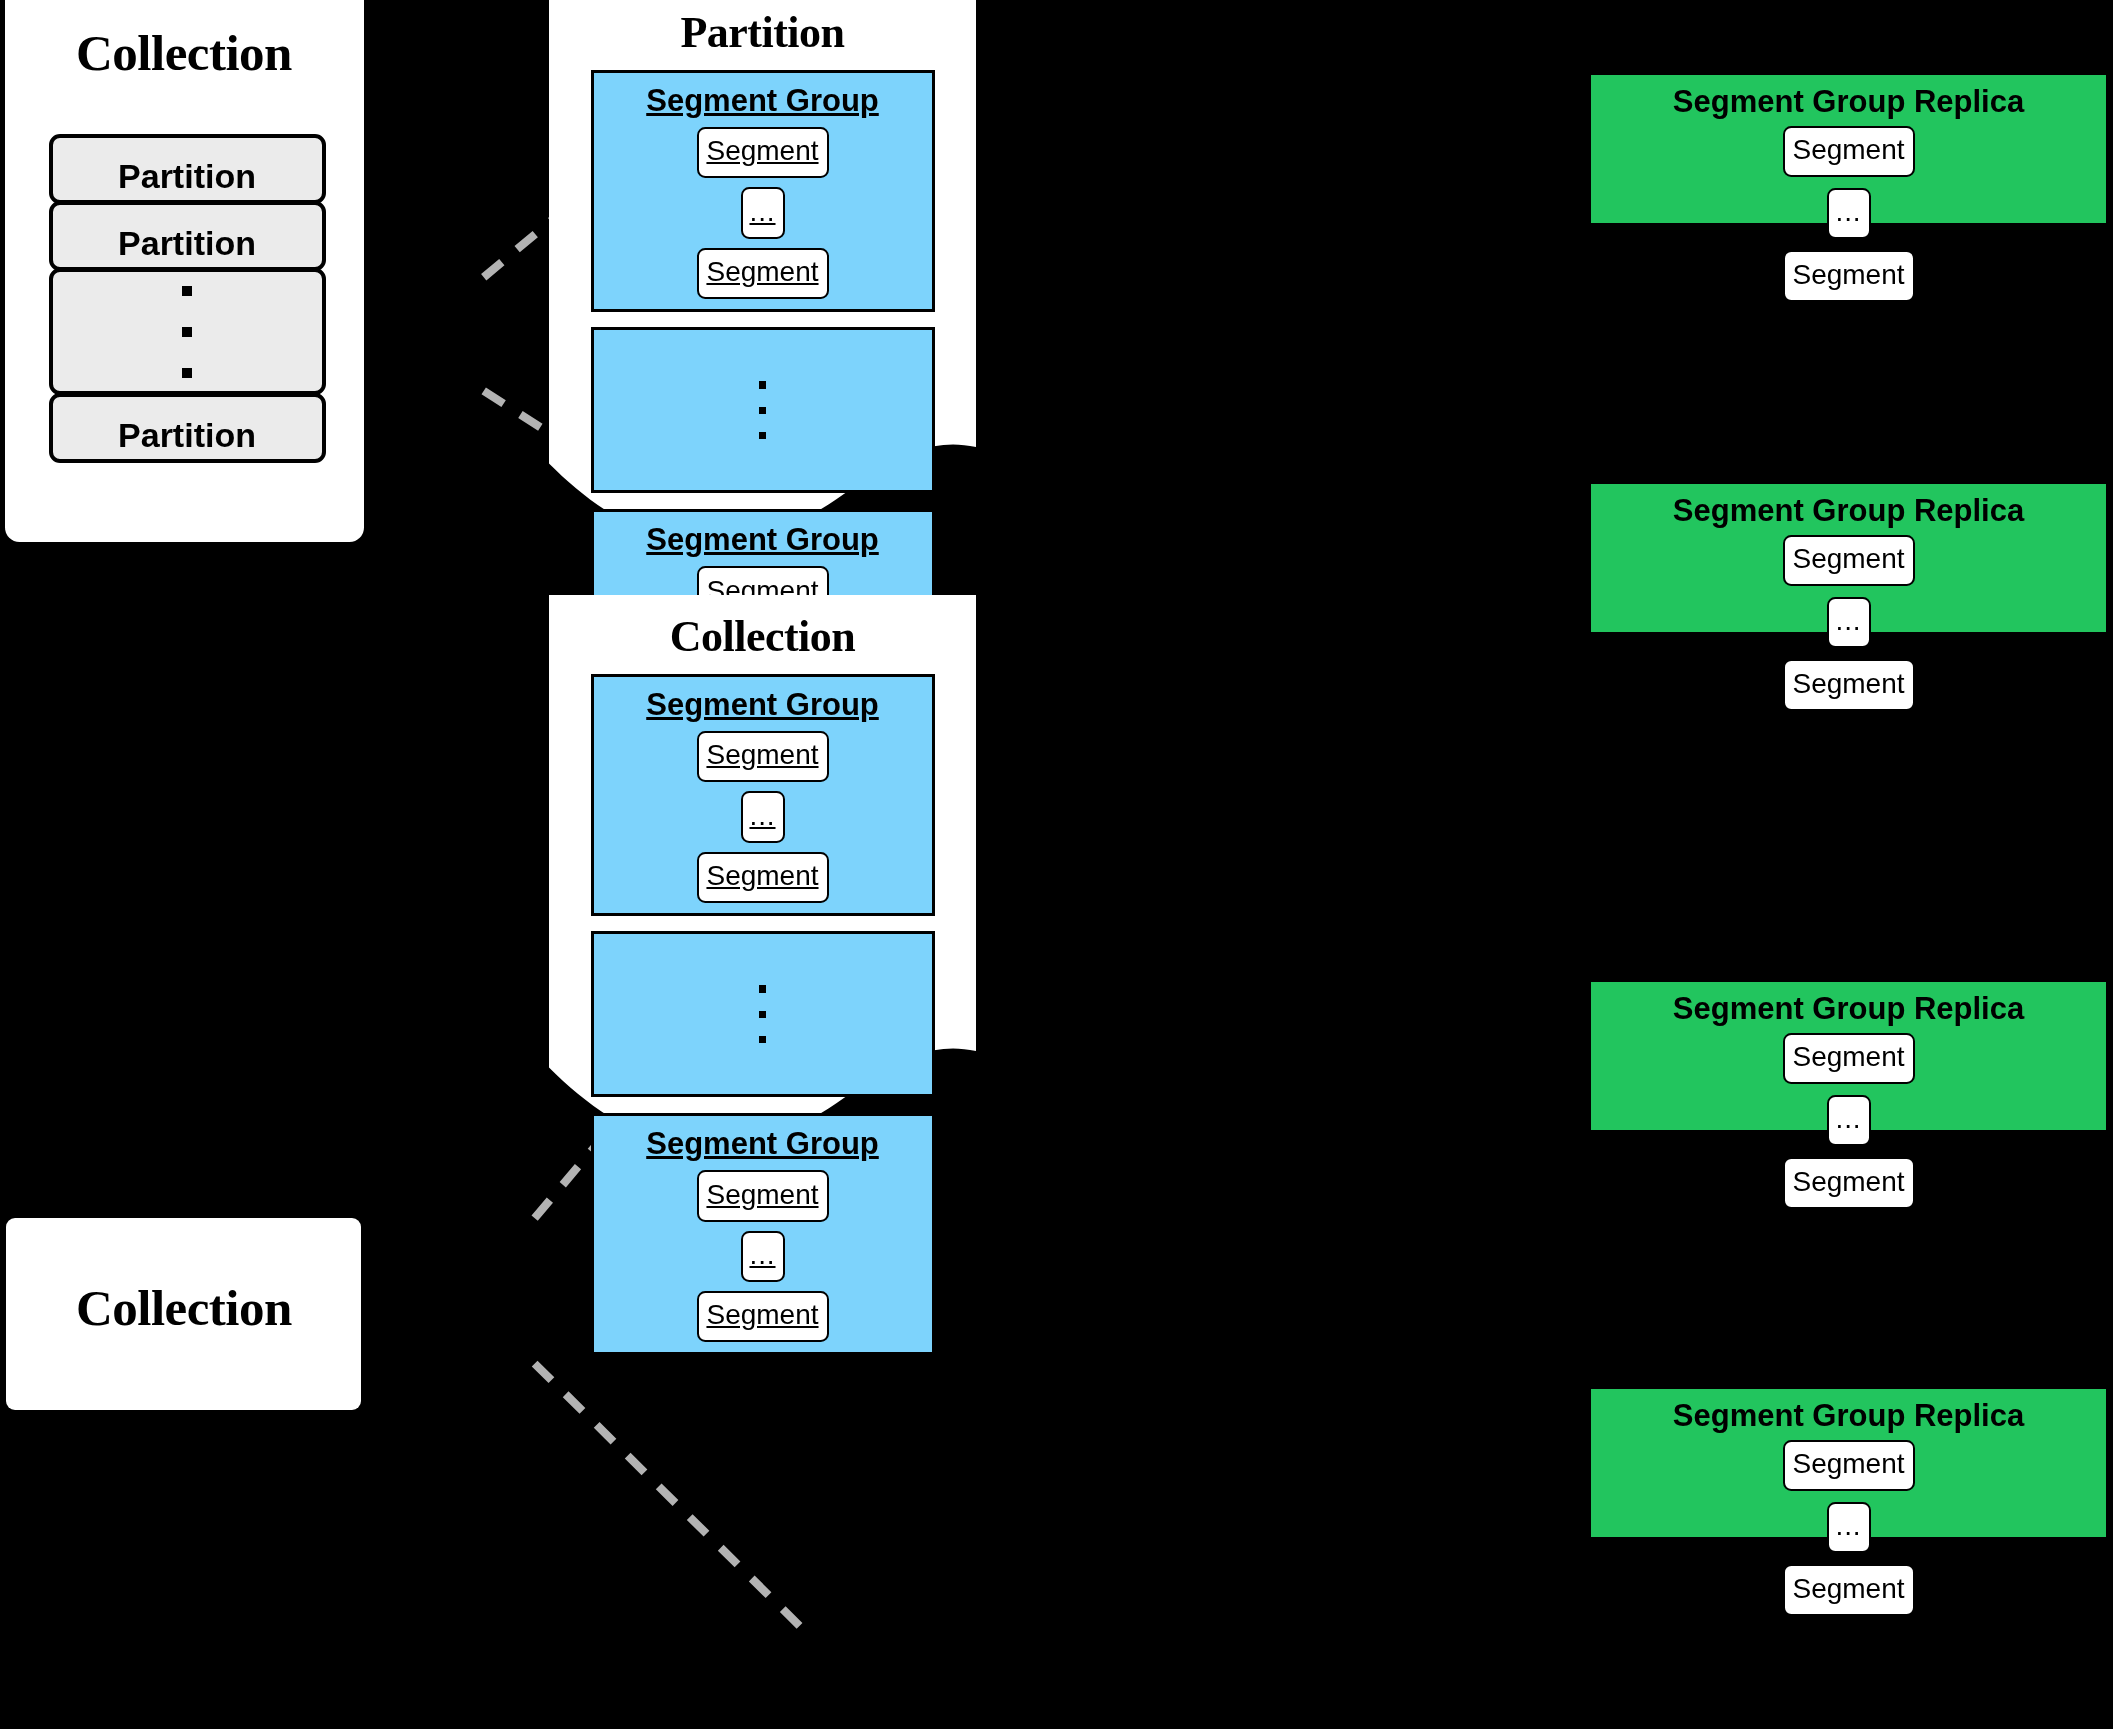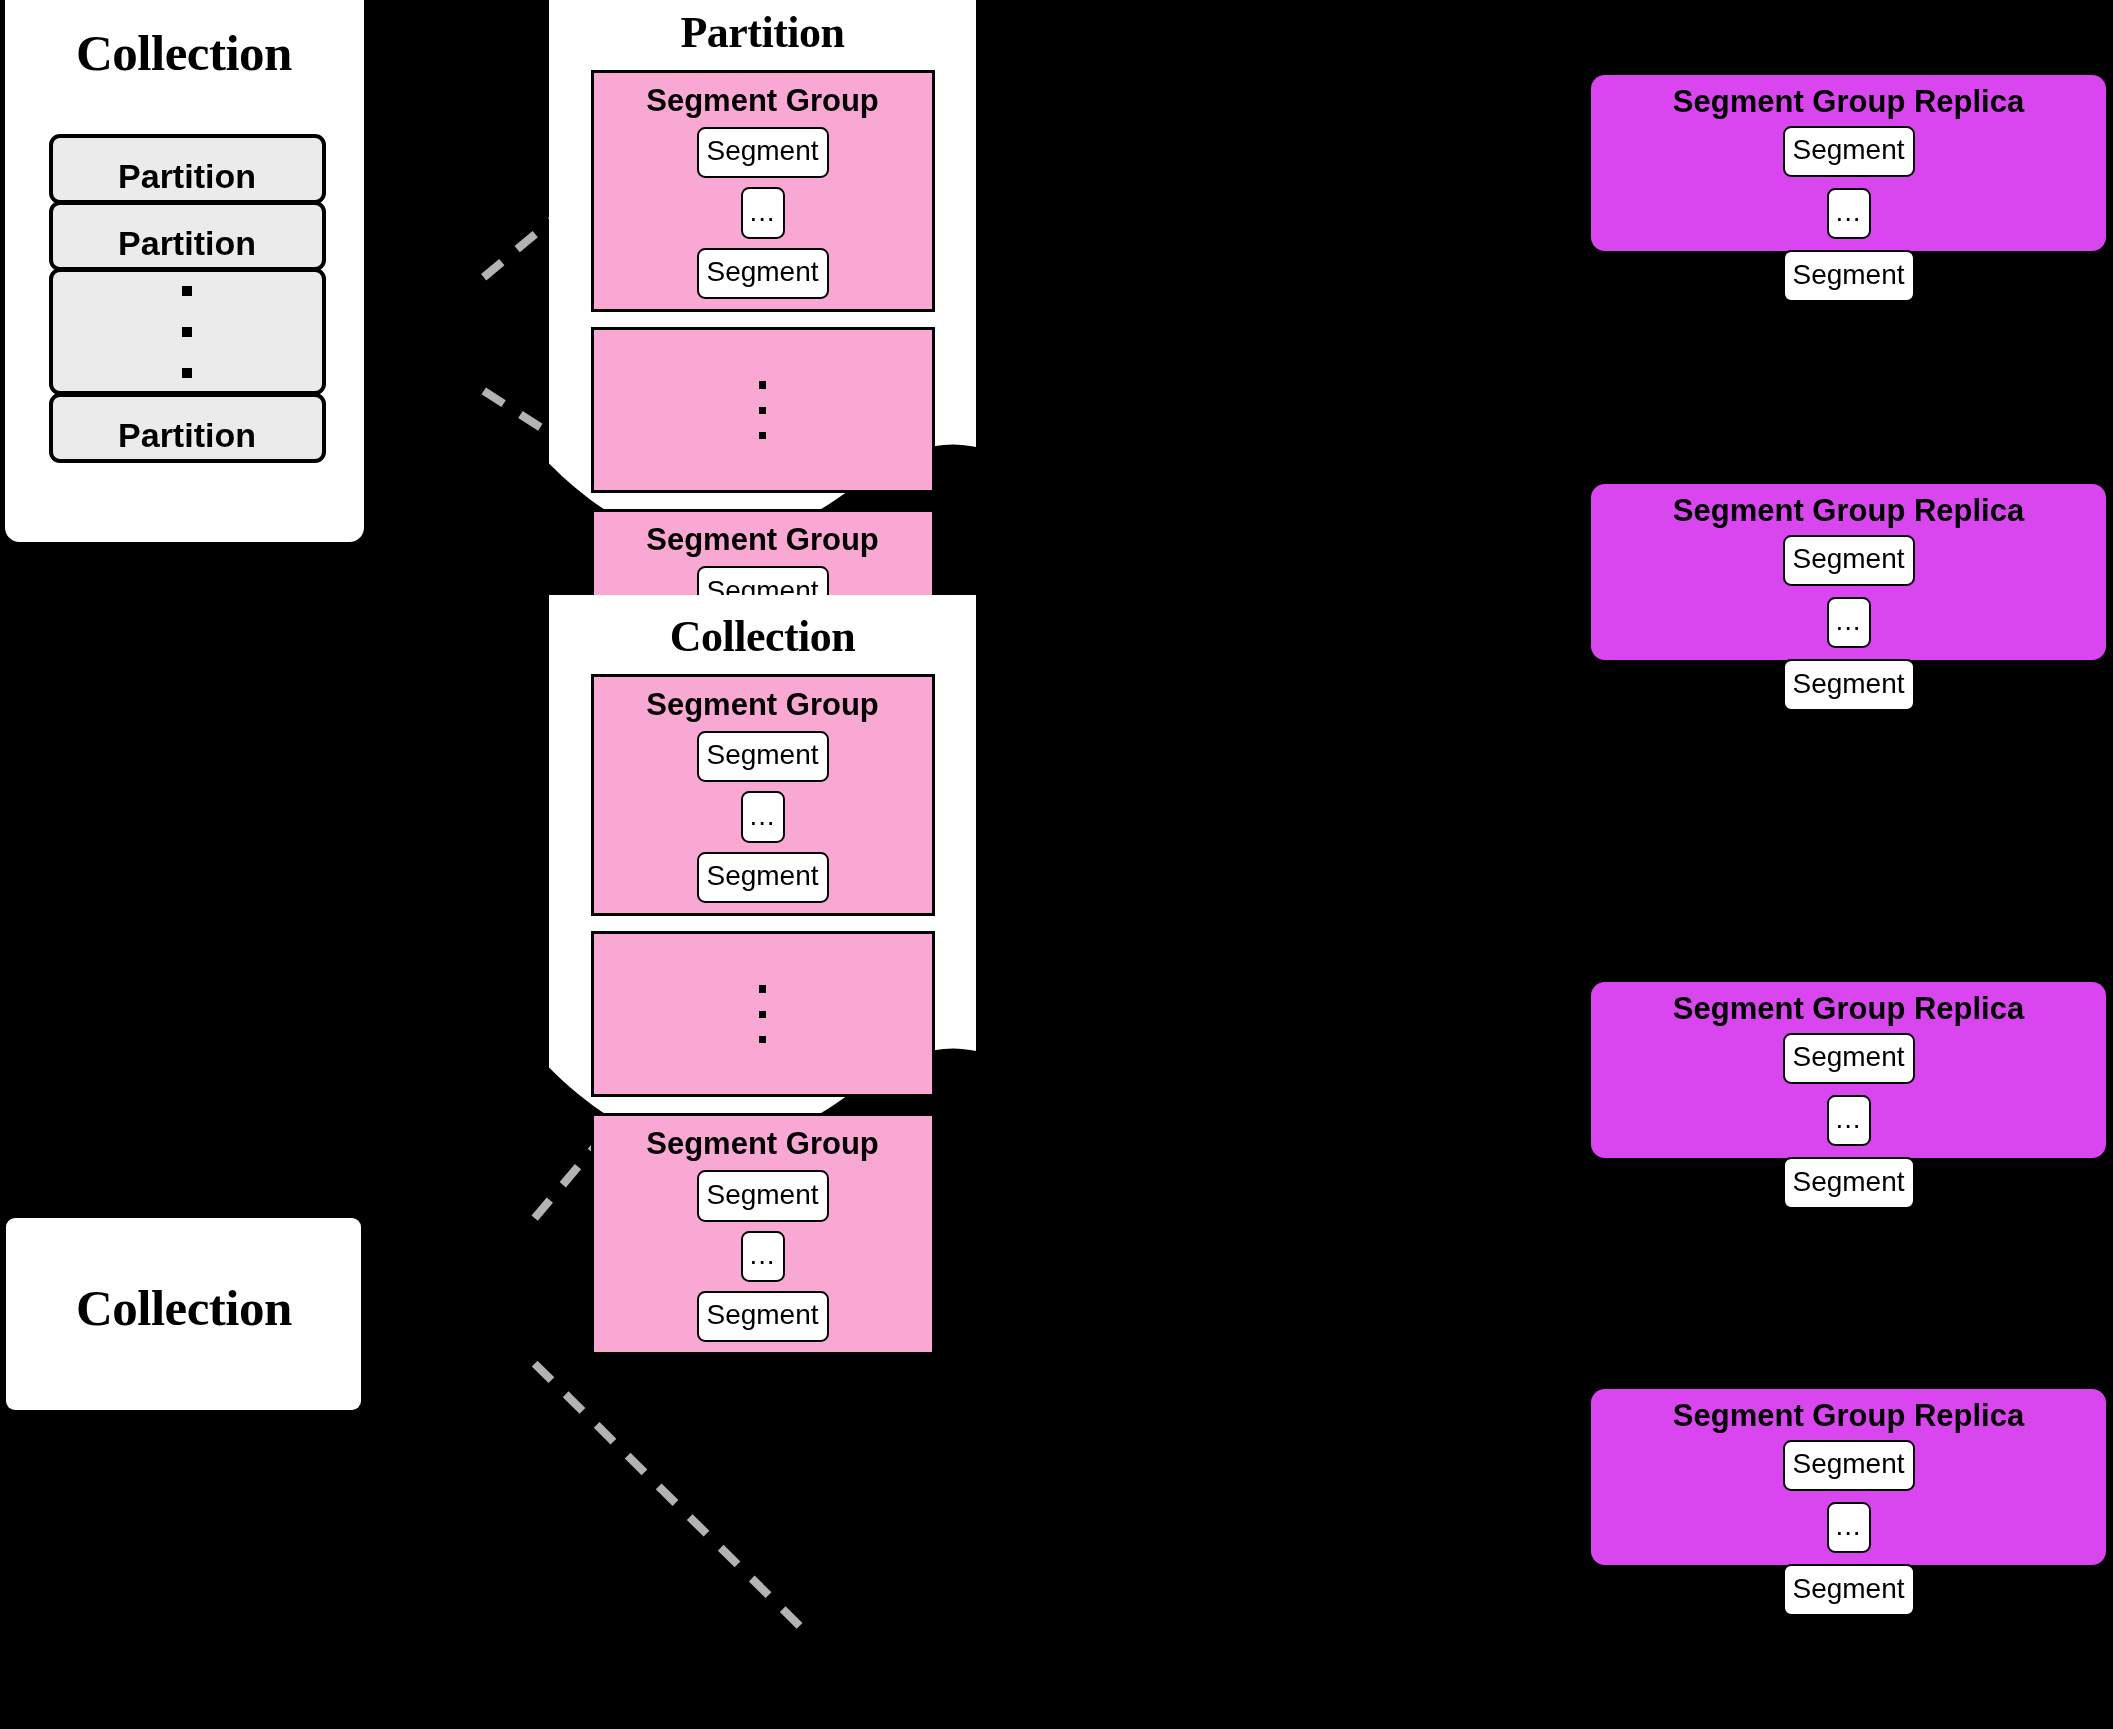--- a/index.html
+++ b/index.html
@@ -135,25 +135,26 @@
     height: 556px;
   }
   .torn-panel .panel-title {
     font-size: 44px;
     padding-top: 20px;
   }
 
   
   .seg-group {
     box-sizing: border-box;
-    background: #f9a8d4;
+    background: #7dd3fc;
     border: 3.6px solid #000000;
     margin: 8px auto;
     width: 344px;
     position: relative;
+    text-decoration: underline;
   }
   .seg-group-title {
     text-align: center;
     font-weight: bold;
     font-size: 31px;
     color: #000000;
     line-height: 1;
     padding-top: 12.7px;
     padding-bottom: 11px;
   }
@@ -186,25 +187,24 @@
     letter-spacing: 0.9px;
   }
   .seg-group.dots {
     height: 166px;
   }
 
   
   .replica-box {
     position: absolute;
     box-sizing: border-box;
-    background: #d946ef;
+    background: #22c55e;
     width: 515px;
-    height: 176px;
+    height: 148px;
     left: 1591px;
-    border-radius: 14px;
   }
   .replica-box .seg-group-title {
     font-size: 31px;
     padding-top: 11px;
     padding-bottom: 9px;
   }
   .replica-box .seg-row {
     gap: 11px;
     padding-bottom: 0;
   }

